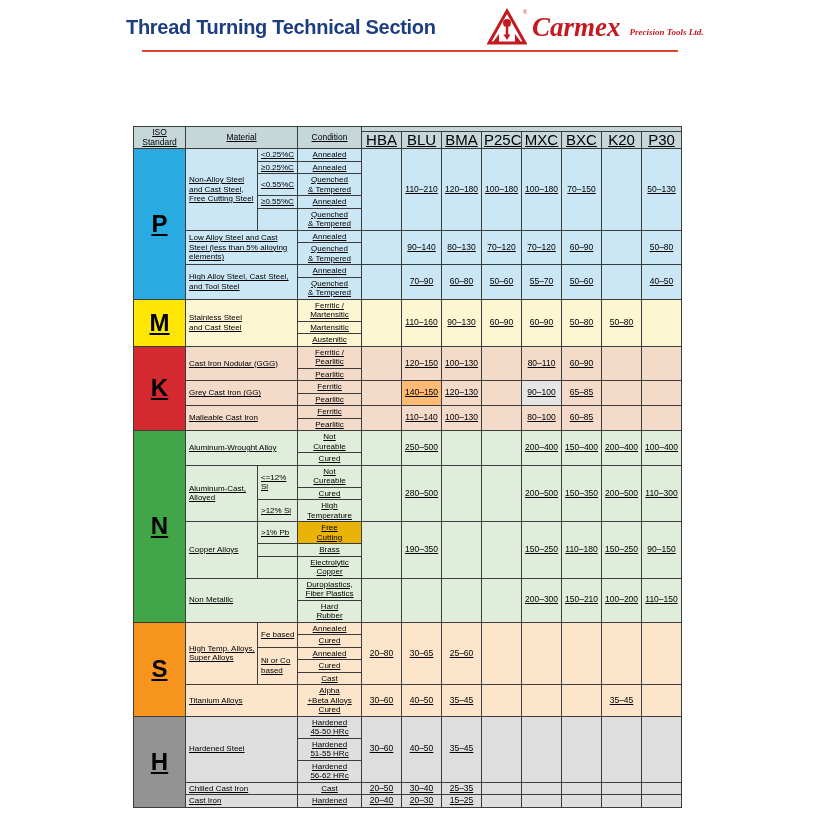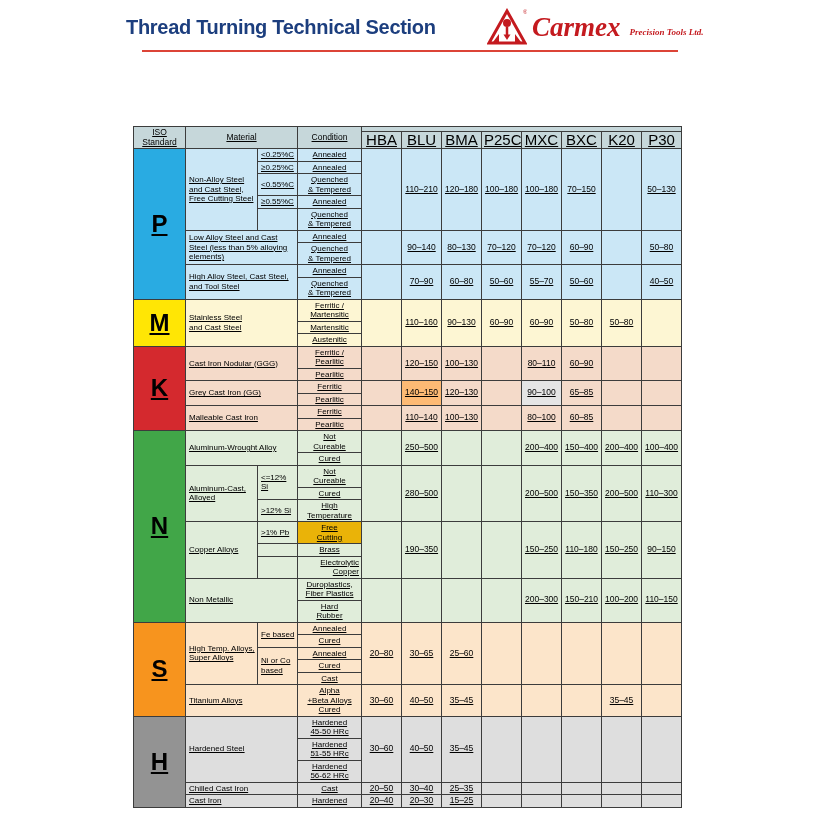--- a/index.html
+++ b/index.html
@@ -302,21 +302,21 @@
             <td rowspan="3" class="val" style="background: rgb(224, 237, 218);">110–180</td>
             <td rowspan="3" class="val" style="background: rgb(224, 237, 218);">150–250</td>
             <td rowspan="3" class="val" style="background: rgb(224, 237, 218);">90–150</td>
           </tr>
           <tr>
             <td class="sub" style="background: rgb(224, 237, 218);"></td>
             <td class="cond" style="background: rgb(224, 237, 218);">Brass</td>
           </tr>
           <tr>
             <td class="sub" style="background: rgb(224, 237, 218);"></td>
-            <td class="cond" style="background: rgb(224, 237, 218); text-align: right;">Electrolytic
+            <td class="cond" style="background: rgb(224, 237, 218);">Electrolytic
 Copper</td>
           </tr>
           <tr>
             <td rowspan="2" colspan="2" class="mat" style="background: rgb(224, 237, 218);">Non Metallic</td>
             <td class="cond" style="background: rgb(224, 237, 218);">Duroplastics,
 Fiber Plastics</td>
             <td rowspan="2" class="val" style="background: rgb(224, 237, 218);"></td>
             <td rowspan="2" class="val" style="background: rgb(224, 237, 218);"></td>
             <td rowspan="2" class="val" style="background: rgb(224, 237, 218);"></td>
             <td rowspan="2" class="val" style="background: rgb(224, 237, 218);"></td>

